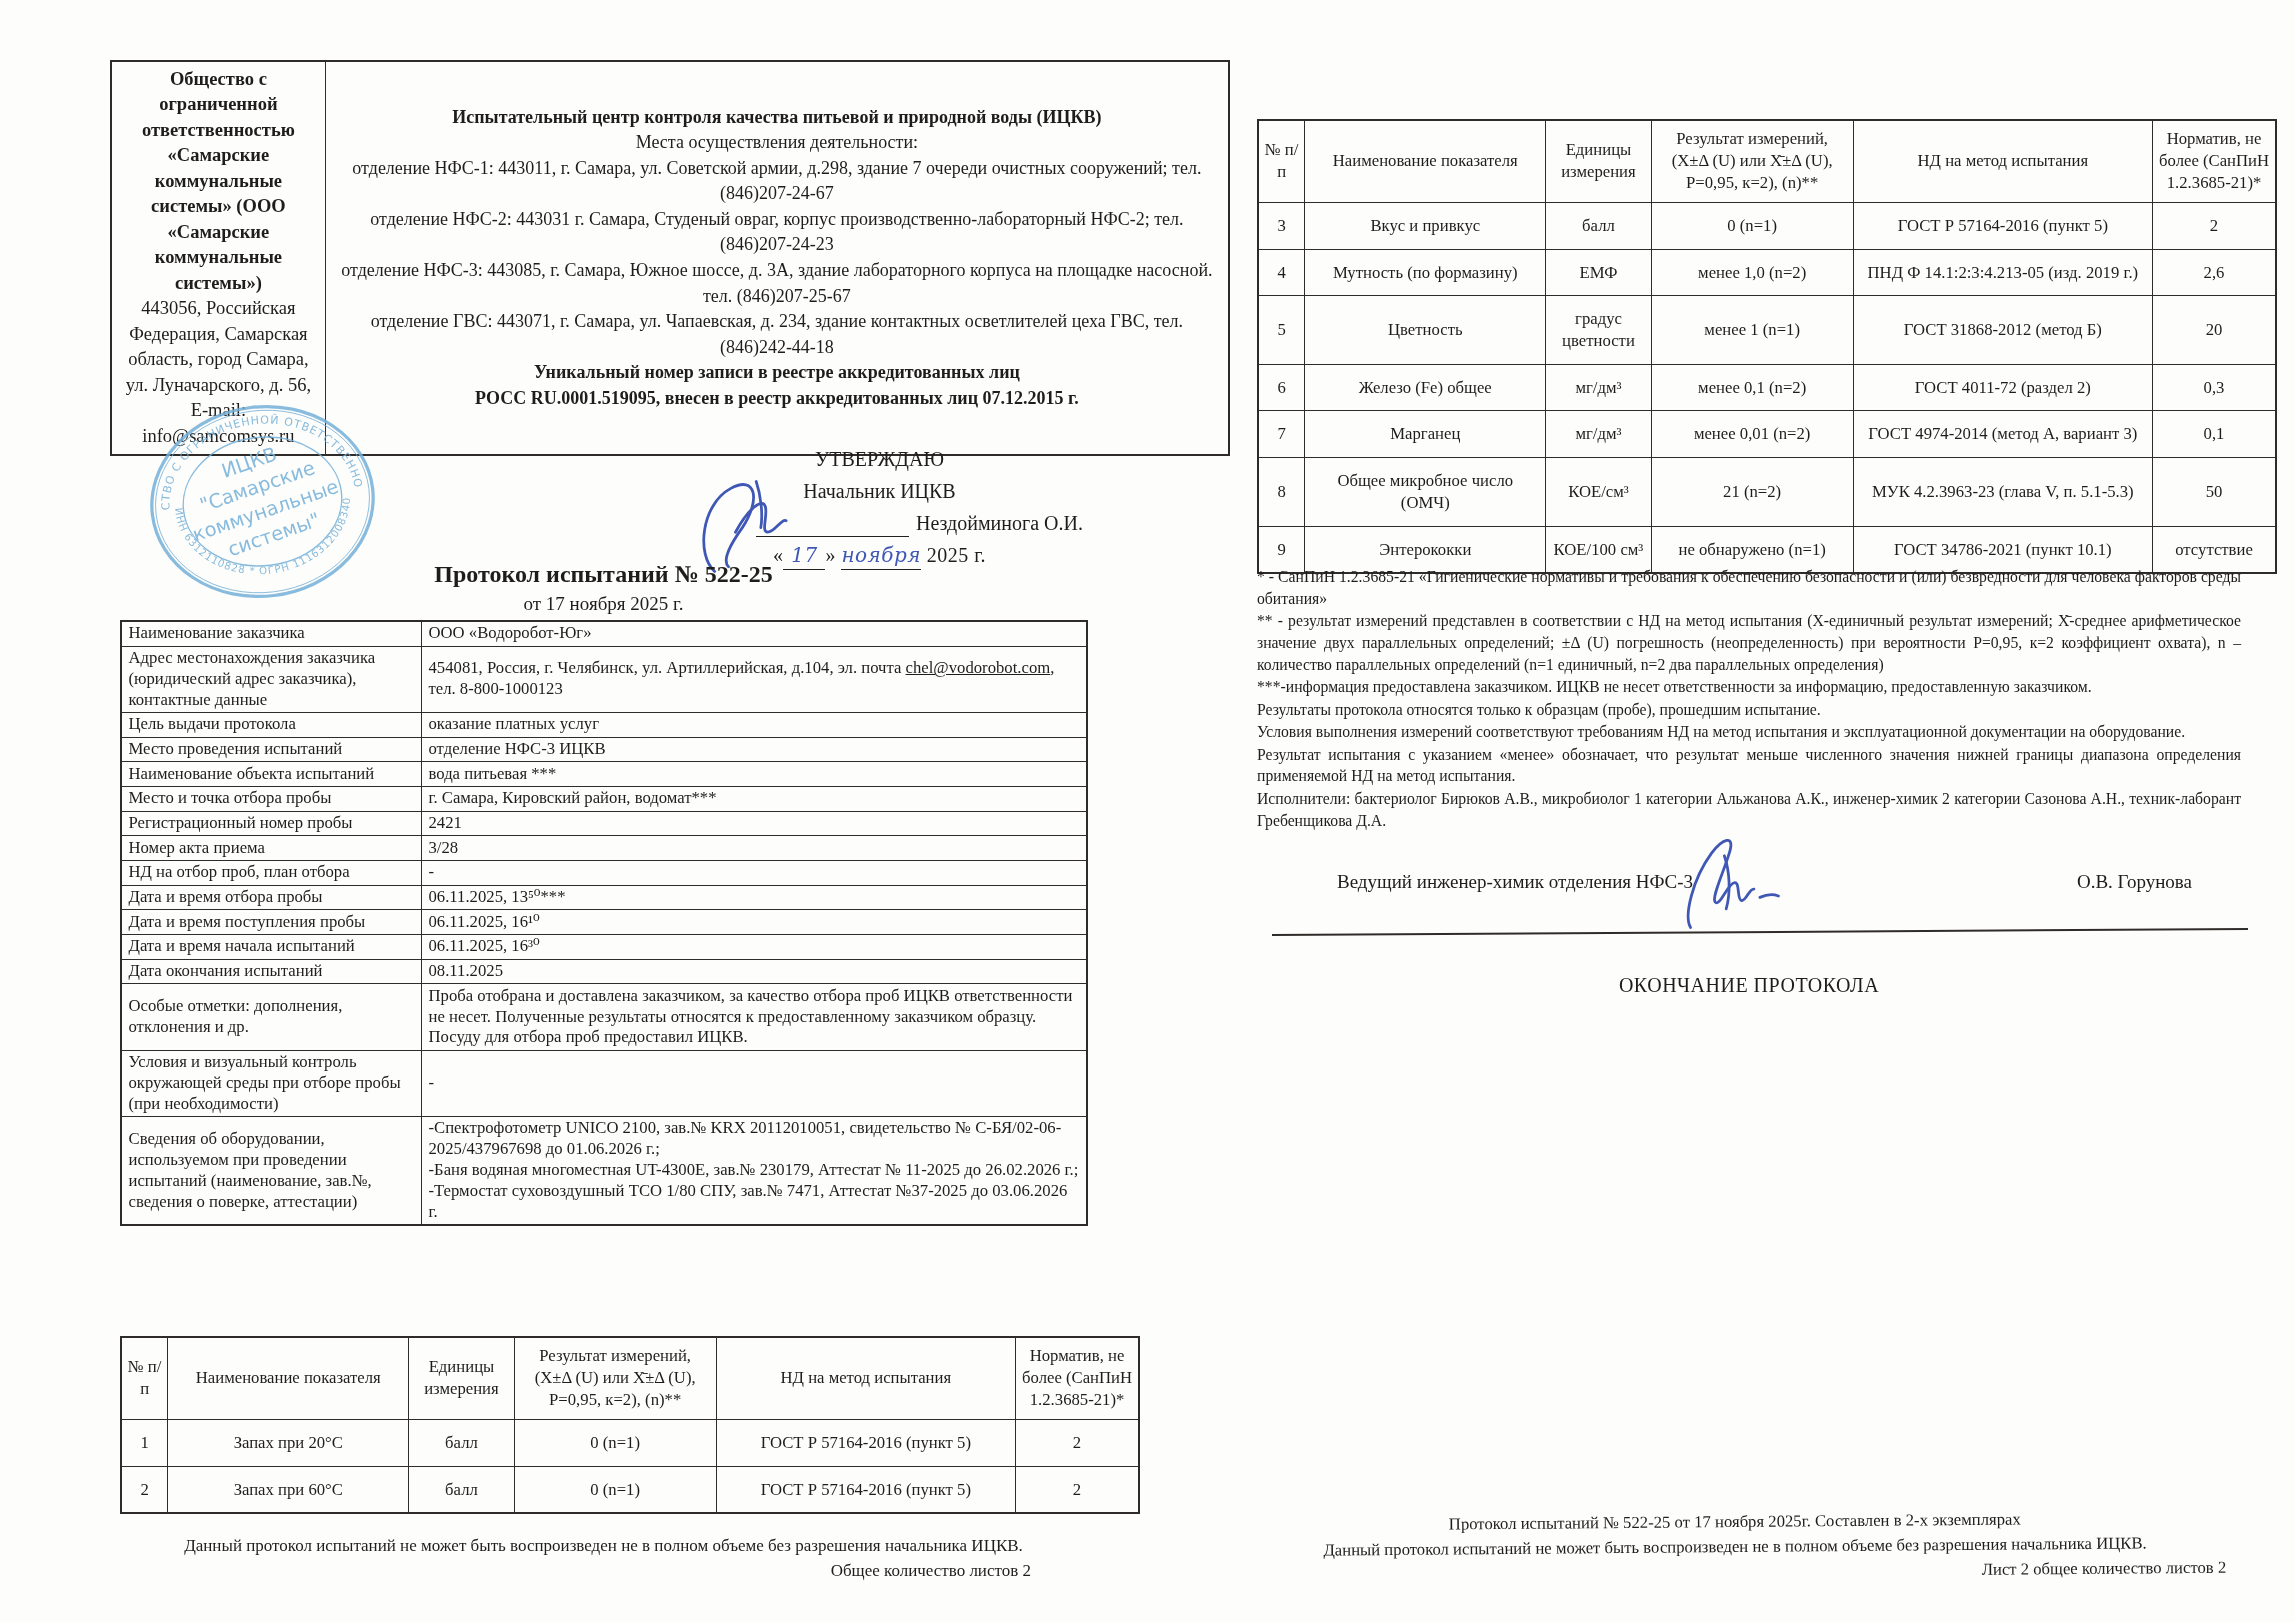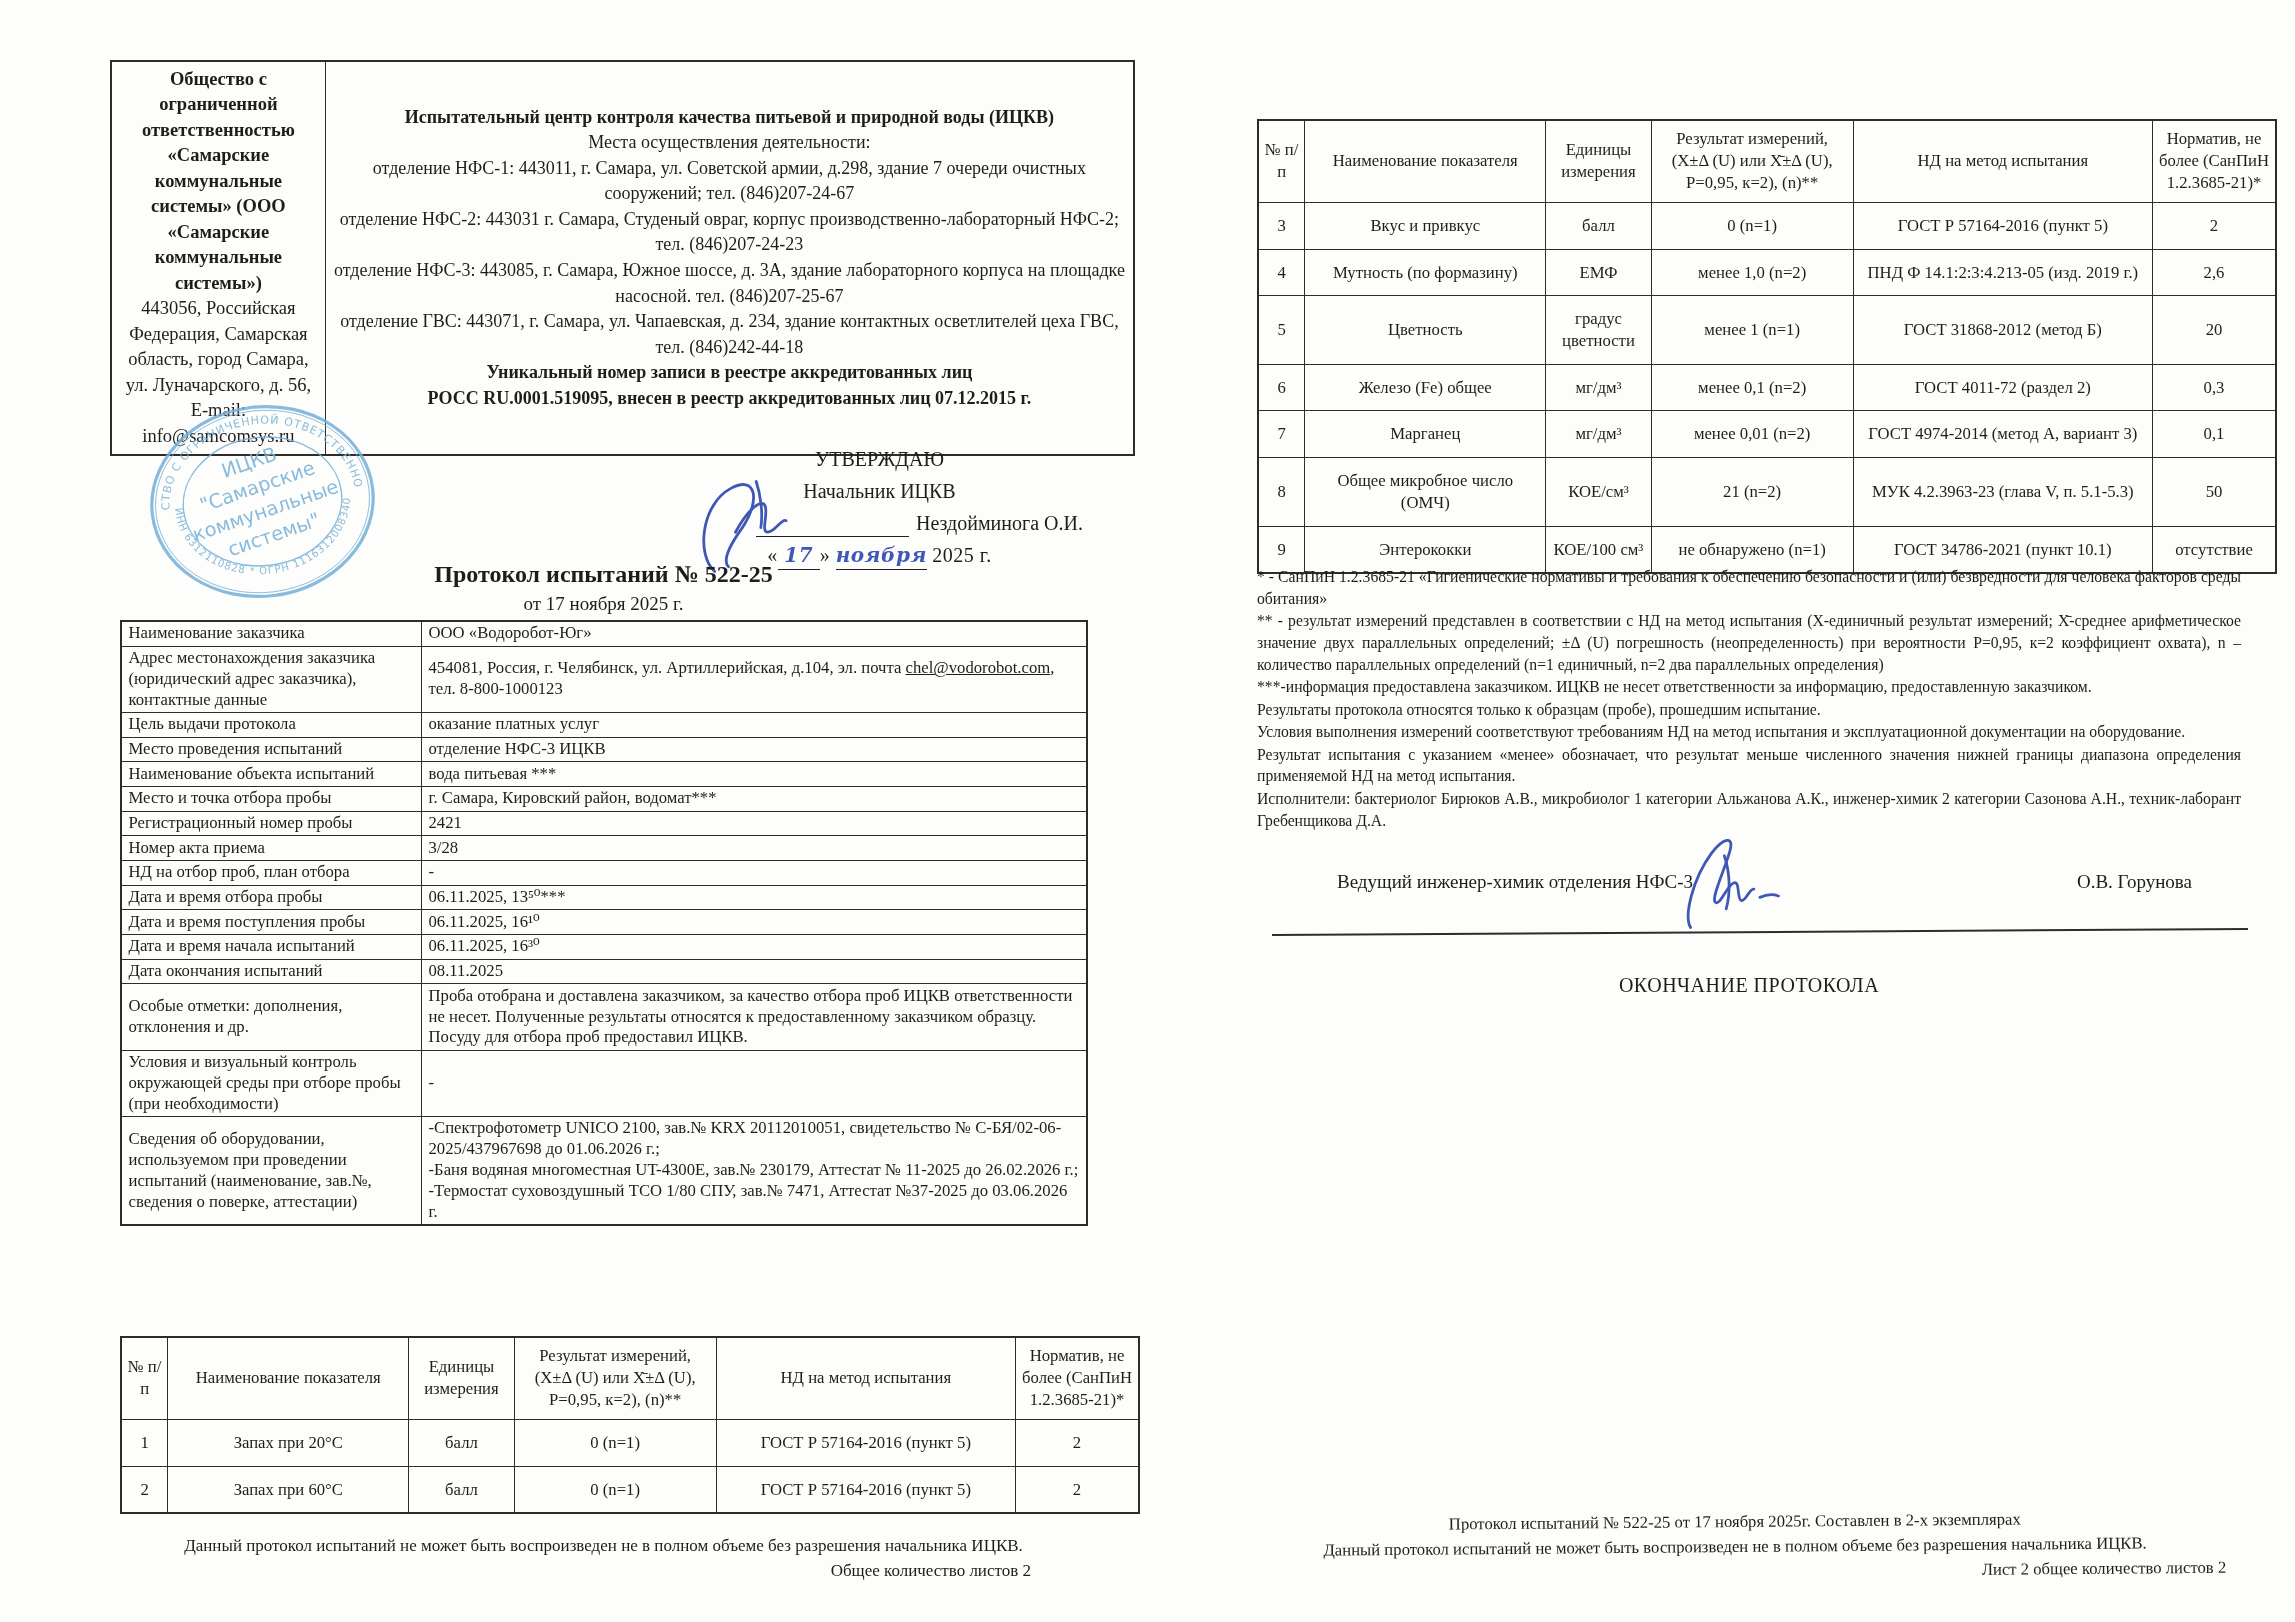--- a/index.html
+++ b/index.html
@@ -3,36 +3,36 @@
 <meta charset="utf-8">
 <style>
   html,body{margin:0;padding:0;background:#d8d8d4;}
   .canvas{
     position:relative;width:2295px;height:1623px;background:#fdfdfb;
     font-family:"Liberation Serif","DejaVu Serif",serif;color:#1f1d1b;overflow:hidden;
   }
   .abs{position:absolute;}
   
   table{border-collapse:collapse;}
-  .org-table{left:110px;top:60px;width:1025px;border:2.3px solid #2f2b28;table-layout:fixed;padding-left:26px;}
+  .org-table{left:110px;top:60px;width:1120px;border:2.3px solid #2f2b28;table-layout:fixed;padding-left:26px;}
   .org-table td{border:1.9px solid #2f2b28;vertical-align:middle;padding:4.6px 7.4px;}
   .org-left{width:198px;text-align:center;font-size:18.5px;line-height:1.38;}
   .org-name{font-weight:bold;}
   .org-center{text-align:center;font-size:18px;line-height:1.42;}
   .b{font-weight:bold;}
   
   .stamp{left:147px;top:402px;width:231px;height:199px;transform:rotate(-7deg);opacity:.85;}
   
   .approve{left:662px;top:447px;width:435px;font-size:20px;line-height:1.28;text-align:center;}
   .approve .row{margin-bottom:6.5px;}
   .approve .name-row{display:flex;justify-content:flex-end;align-items:flex-end;gap:6.5px;padding-right:14px;}
   .sig-line{display:inline-block;width:153px;border-bottom:1.9px solid #23201d;height:19.4px;}
   .hand{font-style:italic;color:#3f57b5;font-family:"DejaVu Serif",serif;}
   .date-row{letter-spacing:0.5px;}
-  .date-row .u{display:inline-block;border-bottom:1.9px solid #23201d;min-width:42px;font-weight:bold;}
+  .date-row .u{display:inline-block;border-bottom:1.9px solid #23201d;min-width:42px;}
   .approve-sig{left:687px;top:463px;width:143px;height:120px;}
   
   .title-block{left:120px;top:561px;width:967px;text-align:center;}
   .doc-title{font-size:24px;font-weight:bold;margin:0;}
   .doc-subtitle{font-size:19px;margin-top:4.6px;}
   
   .info-table{left:120px;top:620px;width:968px;border:2.3px solid #2f2b28;table-layout:fixed;}
   .info-table td{border:1.4px solid #2f2b28;font-size:16.7px;line-height:1.25;padding:1.4px 6.5px;vertical-align:middle;}
   .info-table td.lbl{width:286px;}
   .em-underline{text-decoration:underline;}

